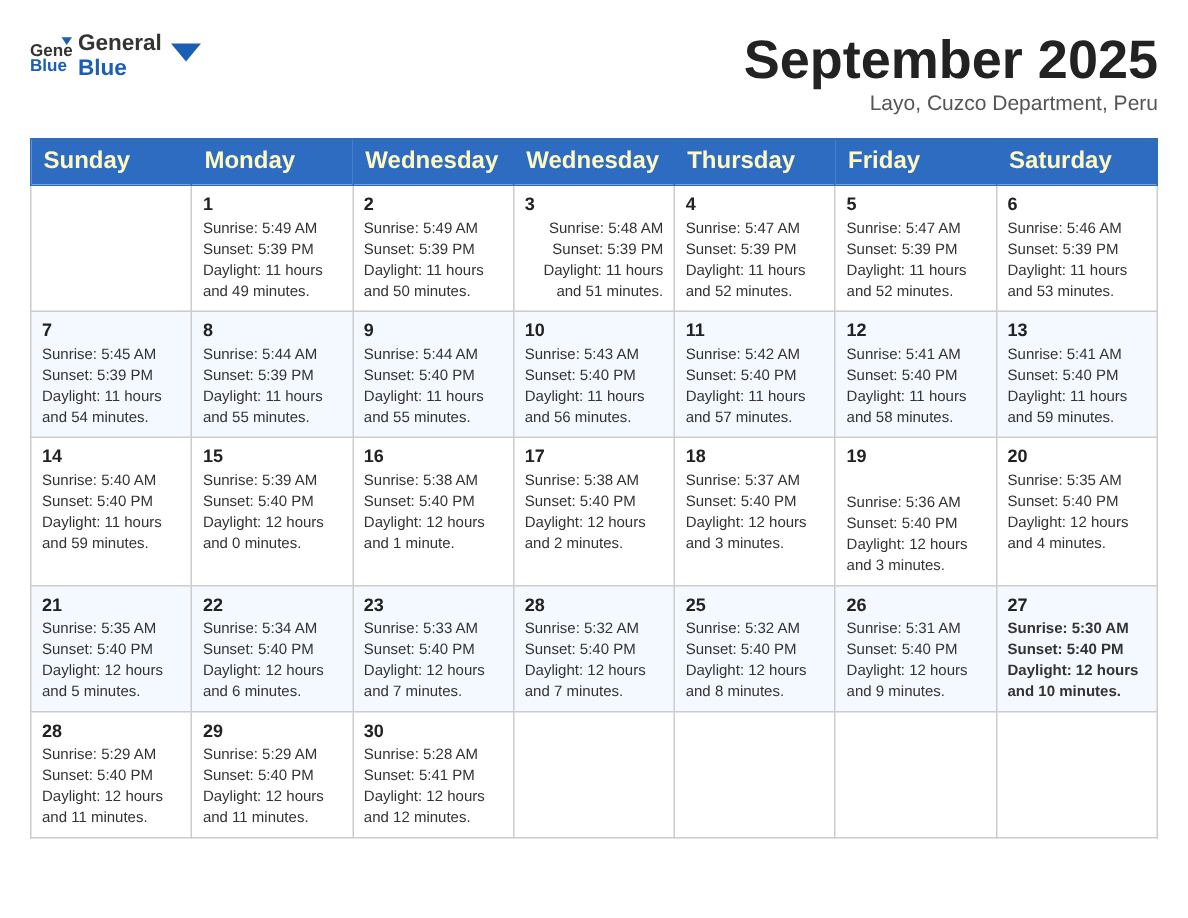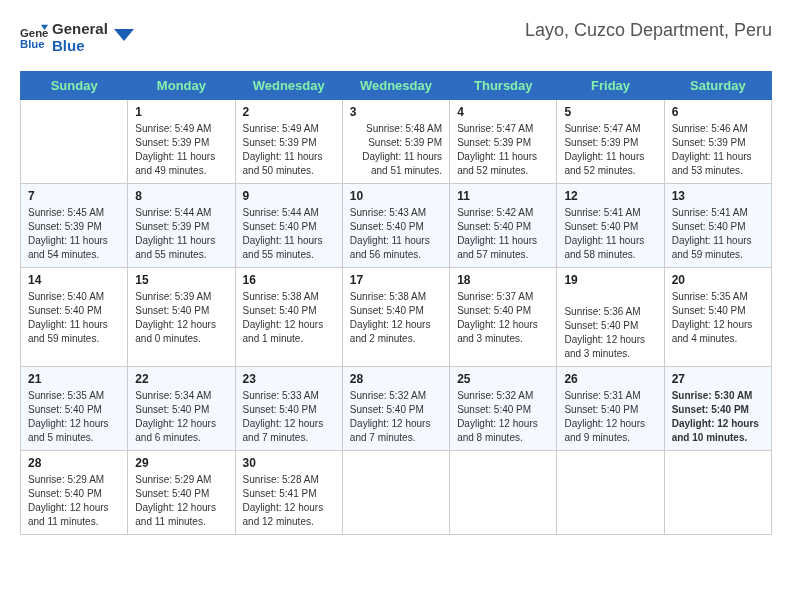--- a/index.html
+++ b/index.html
@@ -28,34 +28,34 @@
     .title-block {
       text-align: right;
     }
     .month-title {
       font-size: 36px;
       font-weight: bold;
       color: #222;
       line-height: 1.1;
     }
     .subtitle {
-      font-size: 18px;
+      font-size: 14px;
       color: #555;
     }
     .calendar {
       width: 100%;
       border-collapse: collapse;
       font-size: 10.5px;
     }
     .calendar th {
       background: #2d6cc0;
-      color: #86efac;
-      text-align: center;
+      color: #fef9c3;
+      text-align: left;
       padding: 6px 8px;
-      font-size: 13px;
+      font-size: 16px;
       font-weight: bold;
       border: 1px solid #2d6cc0;
     }
     .calendar td {
       border: 1px solid #ccc;
       vertical-align: top;
       padding: 5px 7px;
       width: 107px;
       min-height: 80px;
     }
@@ -89,20 +89,21 @@
     </svg>
     <div style="line-height:1.15">
       <div style="font-size:15px;font-weight:bold;color:#333;">General</div>
       <div style="font-size:15px;font-weight:bold;color:#1a5fb4;">Blue</div>
     </div>
     <svg width="20" height="20" viewBox="0 0 20 20" style="margin-left:2px;margin-top:-8px">
       <polygon points="0,6 20,6 10,18" fill="#1a5fb4"></polygon>
     </svg>
   </div>
   <div class="title-block">
+    <div class="month-title">September 2025</div>
     <div class="subtitle">Layo, Cuzco Department, Peru</div>
   </div>
 </div>
 
 <table class="calendar">
   <thead>
     <tr>
     <th>Sunday</th>
         <th>Monday</th>
         <th>Wednesday</th>

